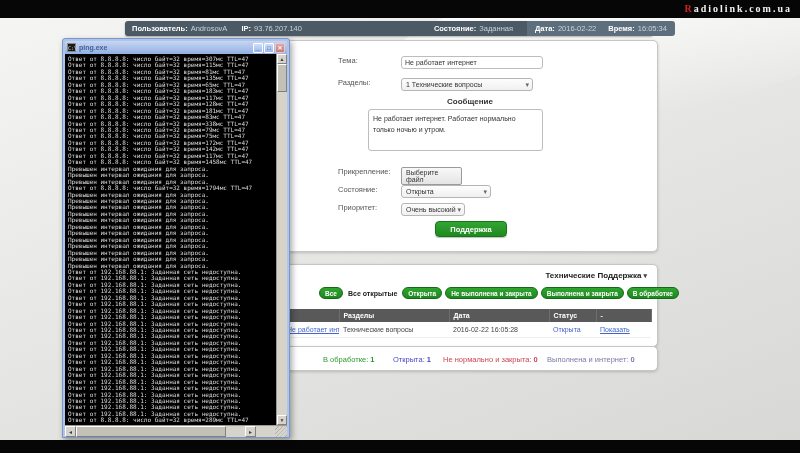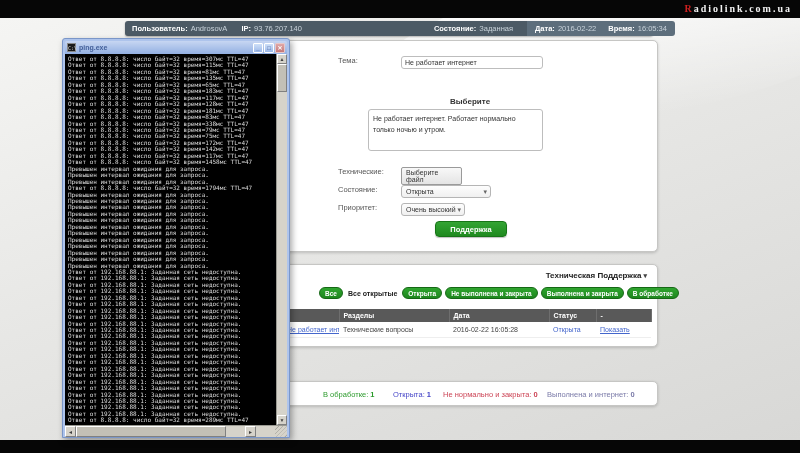--- a/index.html
+++ b/index.html
@@ -21,21 +21,21 @@
   .seg-left .item { display:flex; margin-right:14px; white-space:nowrap; }
   .seg-left .item.state { margin-left:118px; }
   .seg-right { display:flex; align-items:center; height:100%; background:#5d6e7c; border-radius:0 3px 3px 0; padding:0 8px; }
   .seg-right .item { display:flex; margin-left:12px; white-space:nowrap;text-align:right; }
   .seg-right .item:first-child { margin-left:0; }
 
   
   .panel { position:absolute; left:282px; width:376px; background:#fff; border:1px solid #c6c6c4; border-radius:5px; box-shadow:0 1px 3px rgba(0,0,0,.18);text-decoration:underline; }
   .form-panel   { top:22px;  height:212px; }
   .support-panel{ top:246px; height:83px; }
-  .summary-panel{ top:363px; height:25px; }
+  .summary-panel{ top:328px; height:25px; }
 
   
   .frow { position:absolute; font-size:7.5px; color:#555; }
   .flabel { position:absolute; left:55px; white-space:nowrap; }
   .ffield { position:absolute; left:118px; }
   .text-input { width:142px; height:13px; border:1px solid #bdbdbd; border-radius:3px; font-size:7px; padding:0 3px; color:#333; font-family:"Liberation Sans", sans-serif; background:#fff; }
   .select { position:relative; height:13px; border:1px solid #b5b5b5; border-radius:3px; background:linear-gradient(#fdfdfd,#f0f0f0); font-size:7px; color:#333; padding:2px 14px 0 4px; white-space:nowrap; }
   .select .caret { position:absolute; right:3px; top:2px; font-size:7px; color:#666; }
   .msg-heading { position:absolute; top:56px; left:0; width:100%; text-align:center; font-size:8px; font-weight:bold; color:#333; }
   .msg-area { position:absolute; top:68px; left:85px; width:175px; height:42px; border:1px solid #bdbdbd; border-radius:3px; font-size:7px; color:#333; padding:3px 4px; font-family:"Liberation Sans", sans-serif; resize:none; line-height:1.6; }
@@ -118,24 +118,31 @@
           <span>16:05:34</span>
         </span>
     </div>
   </div>
 
   <div class="panel form-panel">
     <div class="frow" style="top:15px;">
       <span class="flabel">Тема:</span>
       <input class="text-input ffield" type="text" value="Не работает интернет" style="">
     </div>
-    <div class="msg-heading">Выберите</div>
+    <div class="frow" style="top:37px;">
+      <span class="flabel">Разделы:</span>
+      <div class="select ffield" style="width:132px;">
+        <span>1 Технические вопросы</span>
+        <span class="caret">▾</span>
+      </div>
+    </div>
+    <div class="msg-heading">Сообщение</div>
     <textarea class="msg-area" style="">Не работает интернет. Работает нормально только ночью и утром.</textarea>
     <div class="frow" style="top:126px;">
-      <span class="flabel">Технические:</span>
+      <span class="flabel">Прикрепление:</span>
       <span class="ffield">
         <span class="file-btn">Выберите файл</span><span class="file-name">Screenshot_1.png</span>
       </span>
     </div>
     <div class="frow" style="top:144px;">
       <span class="flabel">Состояние:</span>
       <div class="select ffield" style="width:90px;">
         <span>Открыта</span>
         <span class="caret">▾</span>
       </div>
@@ -144,21 +151,21 @@
       <span class="flabel">Приоритет:</span>
       <div class="select ffield" style="width:64px;">
         <span>Очень высокий</span>
         <span class="caret">▾</span>
       </div>
     </div>
     <div class="submit-btn">Поддержка</div>
   </div>
 
   <div class="panel support-panel">
-    <div class="support-title"><span>Техническая Поддержка</span><span class="caret">▾</span></div>
+    <div class="support-title"><span>Технические Поддержка</span><span class="caret">▾</span></div>
     <div class="filters">
       <span class="pill">Все</span>
       <span class="filter-text">Все открытые</span>
       <span class="pill">Открыта</span>
       <span class="pill">Не выполнена и закрыта</span>
       <span class="pill">Выполнена и закрыта</span>
       <span class="pill">В обработке</span>
     </div>
     <table class="tickets">
       <colgroup>

